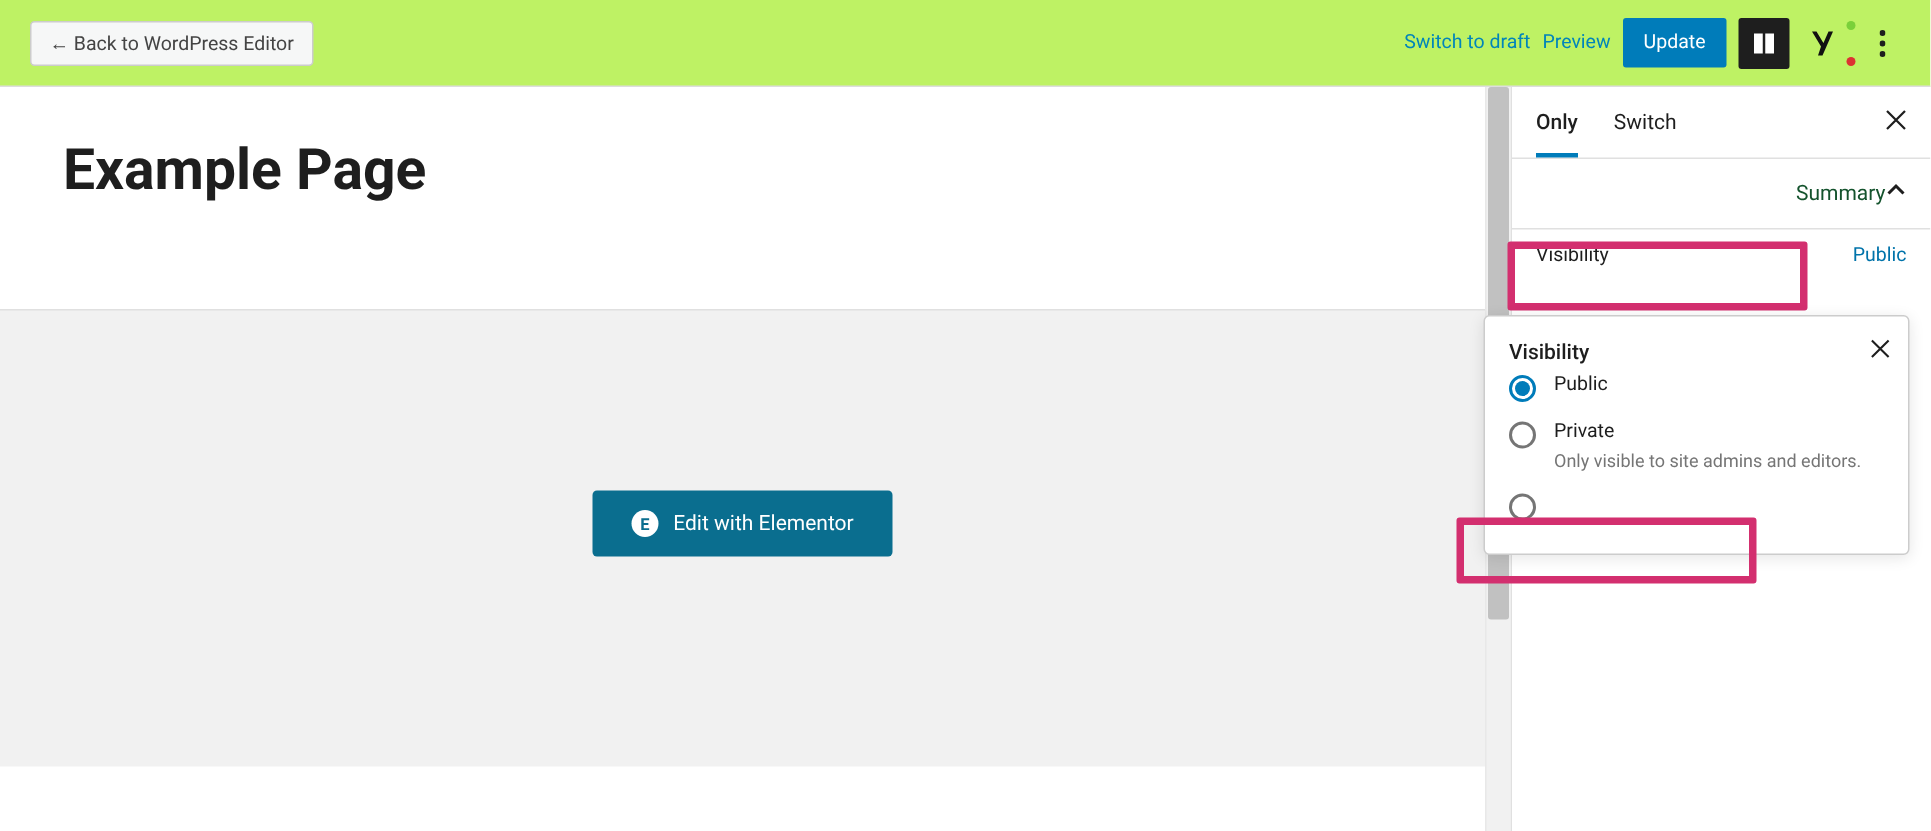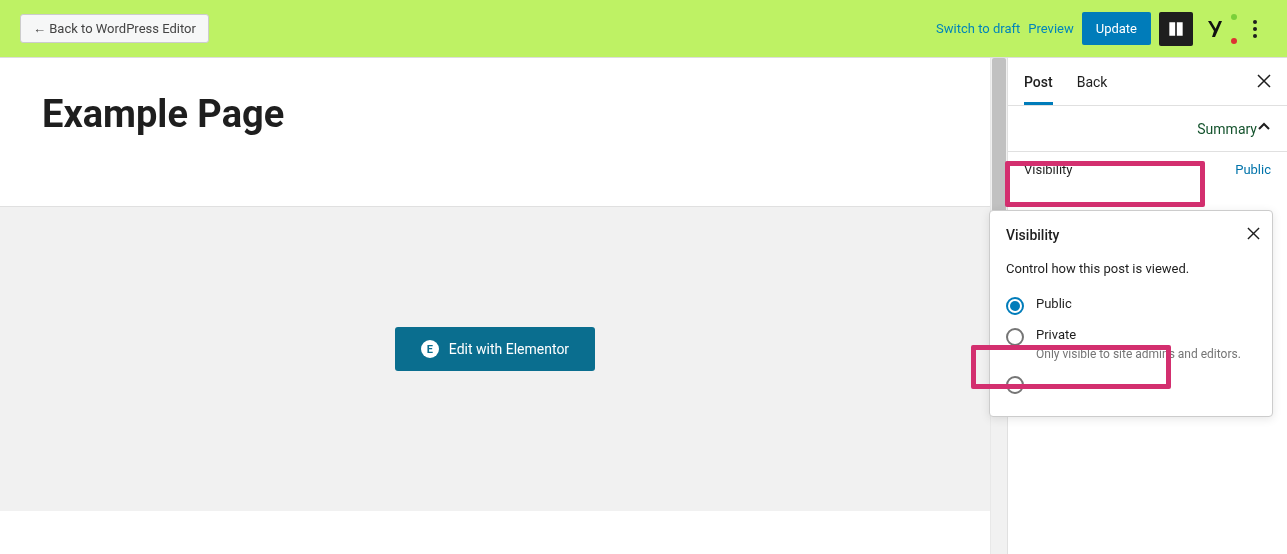--- a/index.html
+++ b/index.html
@@ -95,22 +95,22 @@
       </button>
     </div>
   </div>
 
   <div class="scroll-track">
     <div class="scroll-thumb"></div>
   </div>
 
   <div class="sidebar">
     <div class="tabs">
-      <div class="tab active">Post</div>
-      <div class="tab">Back</div>
+      <div class="tab active">Only</div>
+      <div class="tab">Switch</div>
       <div class="tab-close">
         <svg width="14" height="14" viewBox="0 0 14 14">
             <path stroke="#1e1e1e" stroke-width="1.5" d="M1 1l12 12M13 1L1 13"></path>
           </svg>
       </div>
     </div>
 
     <div class="panel-row">
       <span>Summary</span>
       <span class="chev">
@@ -127,21 +127,20 @@
 
     <div class="hl1"></div>
 
     <div class="popup">
       <div class="popup-title">Visibility</div>
       <div class="popup-close">
         <svg width="13" height="13" viewBox="0 0 14 14">
             <path stroke="#1e1e1e" stroke-width="1.5" d="M1 1l12 12M13 1L1 13"></path>
           </svg>
       </div>
-      <div class="popup-desc">Control how this post is viewed.</div>
 
       <label class="radio-opt">
         <span class="radio selected"></span>
         <span class="opt-body">
           <div class="opt-label">Public</div>
         </span>
       </label>
 
       <label class="radio-opt">
         <span class="radio"></span>

